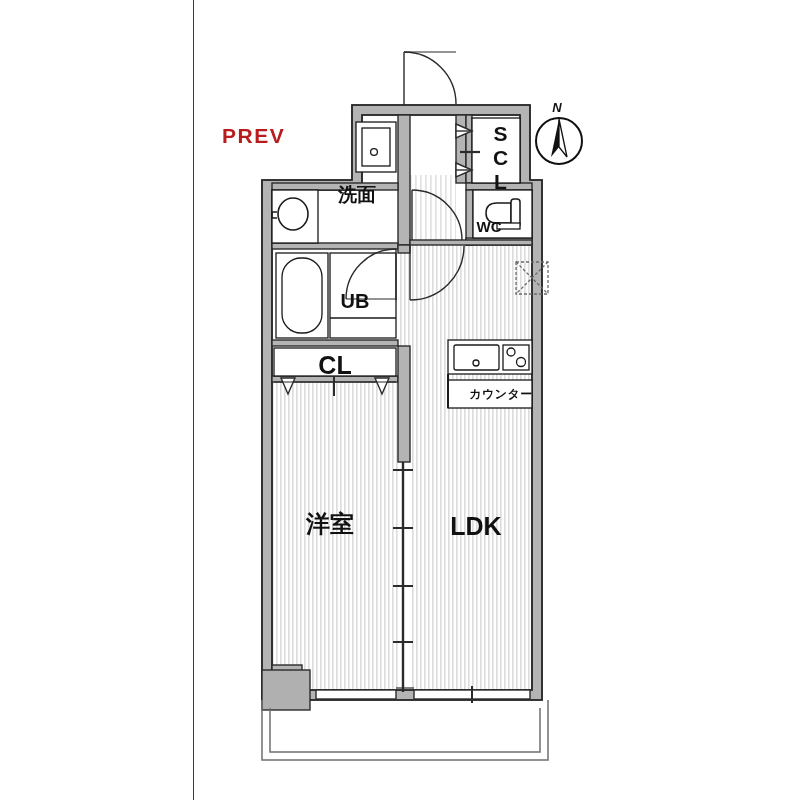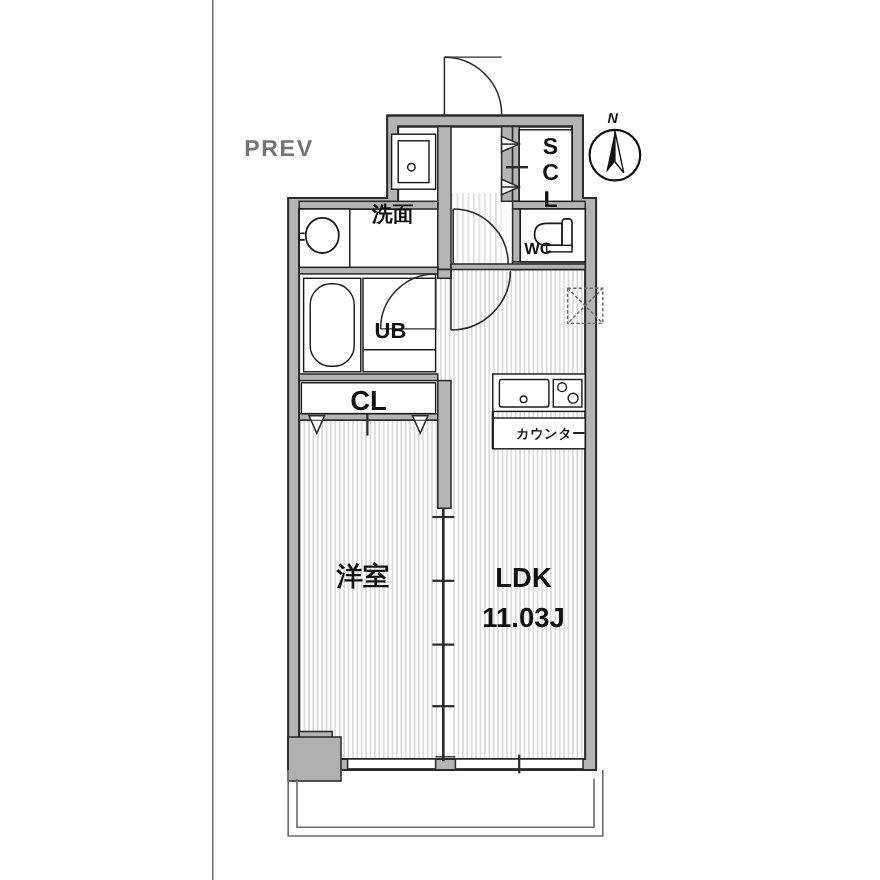--- a/index.html
+++ b/index.html
@@ -25,21 +25,21 @@
     height: 800px;
     background: #3a3a3a;
   }
   #prev-label {
     position: absolute;
     left: 222px;
     top: 124px;
     font-size: 21px;
     font-weight: bold;
     letter-spacing: 1.5px;
-    color: #737373;
+    color: #b91c1c;
   }
   #plan-svg {
     position: absolute;
     left: 0;
     top: 0;
   }
   .txt {
     position: absolute;
     color: #111;
     font-weight: bold;
@@ -239,21 +239,20 @@
 
   <div class="txt" style="left:480px; top:122px; width:30px; font-size:21px; line-height:20px; writing-mode:vertical-rl; text-orientation:upright; letter-spacing:1px;">SCL</div>
 
   <div class="txt" style="left:310px; top:351px; width:50px; font-size:25px;">CL</div>
 
   <div class="txt" style="left:462px; top:386px; width:78px; font-size:12px; letter-spacing:0.5px;">カウンター</div>
 
   <div class="txt" style="left:288px; top:508px; width:84px; font-size:24px;">洋室</div>
 
   <div class="txt" style="left:430px; top:512px; width:92px; font-size:25px;">LDK</div>
-  <div class="txt" style="left:424px; top:548px; width:104px; font-size:25px;">11.03J</div>
 
   <svg width="70" height="70" viewBox="0 0 70 70" style="position:absolute; left:524px; top:103px;">
     <circle cx="35" cy="38" r="23" fill="#ffffff" stroke="#111" stroke-width="2"></circle>
     <path d="M35,16 L27,54 L35,44 Z" fill="#111"></path>
     <path d="M35,16 L43,54 L35,44 Z" fill="#ffffff" stroke="#111" stroke-width="1.3"></path>
   </svg>
   <div class="txt" style="left:545px; top:100px; width:24px; font-size:13px; font-style:italic;">N</div>
 
 </div>
 

